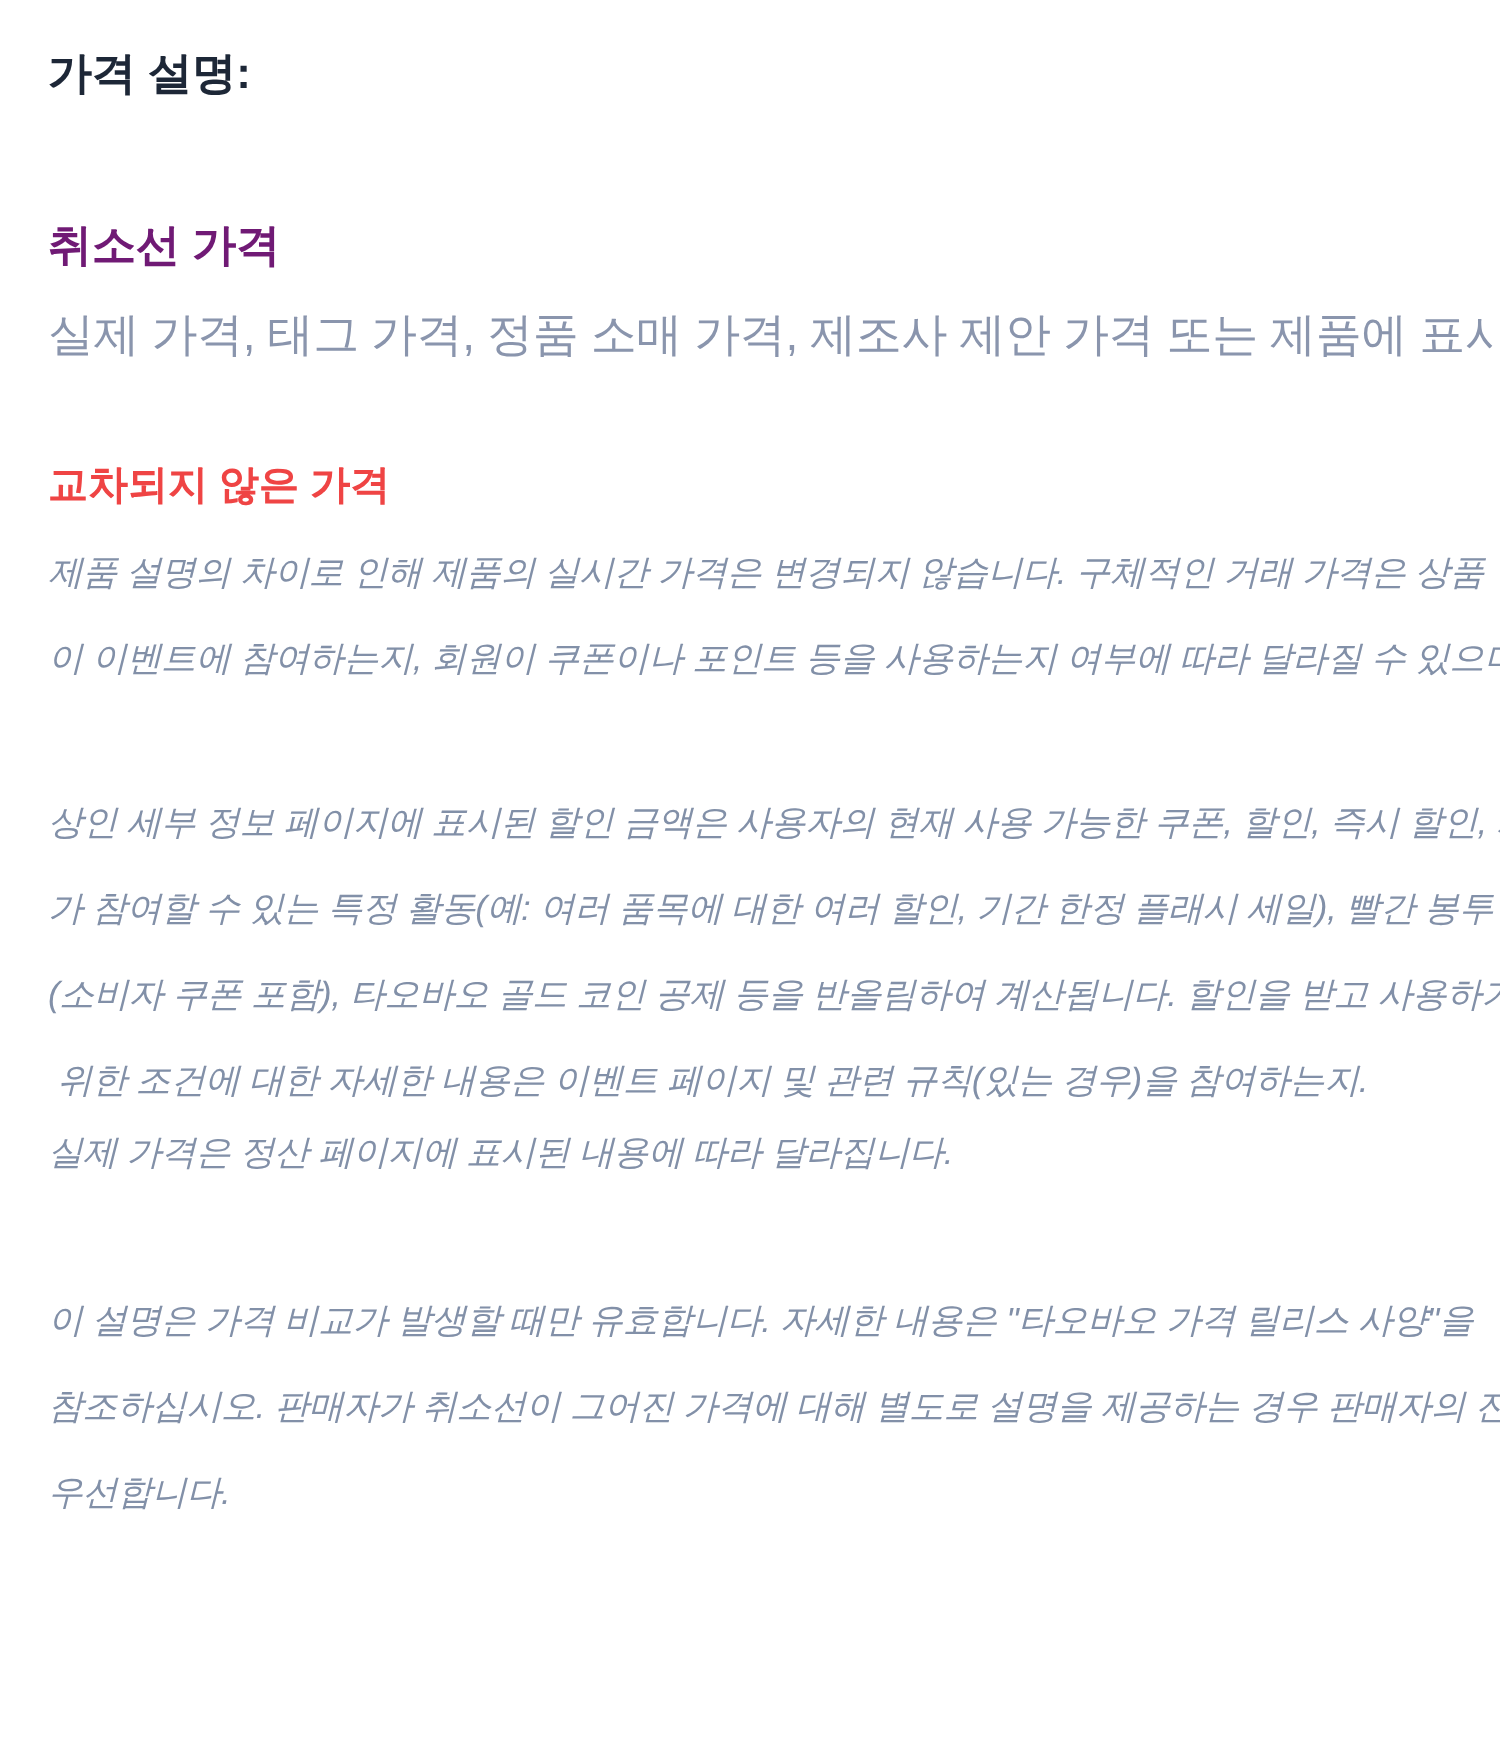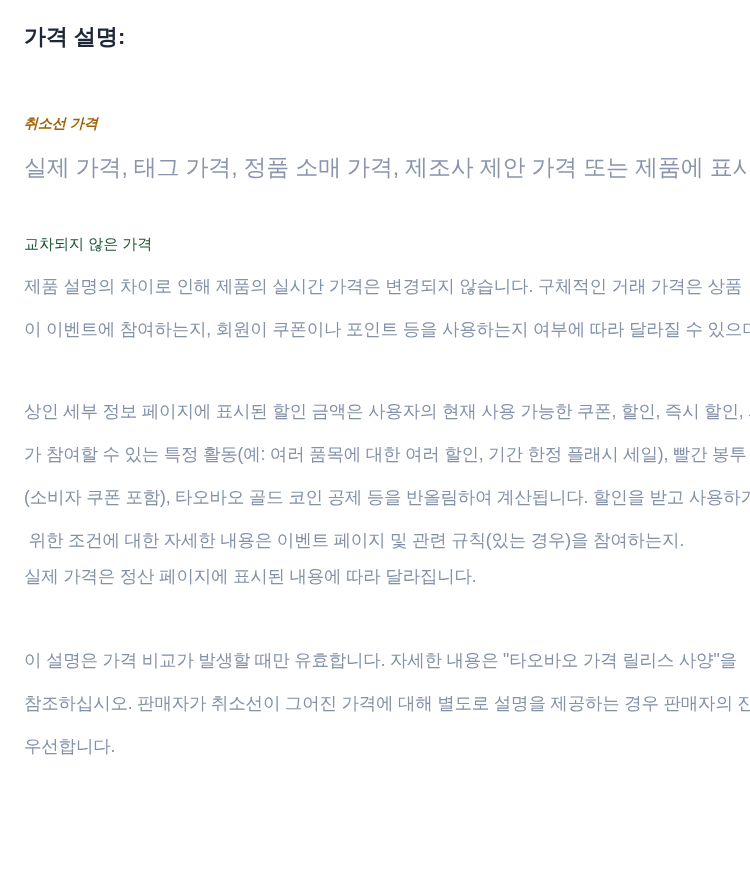--- a/index.html
+++ b/index.html
@@ -21,32 +21,31 @@
 
   .title {
     margin: 0;
     font-size: 22px;
     line-height: 26px;
     font-weight: 700;
     color: #1d2737;
   }
   .h-lg {
     margin: 60px 0 0 0;
-    font-size: 14px;
+    font-size: 22px;
     line-height: 26px;
     font-weight: 700;
-    color: #a16207;
-    font-style: italic;
+    color: #701a75;
   }
   .h-sm {
     margin: 44px 0 0 0;
-    font-size: 15px;
+    font-size: 20px;
     line-height: 19px;
-    font-weight: 400;
-    color: #14532d;
+    font-weight: 700;
+    color: #ef4444;
   }
 
   .para { margin: 0; }
   .para .line {
     white-space: pre;
     overflow: visible;
   }
 
   .para-lg { margin-top: 9px; }
   .para-lg .line {
@@ -56,20 +55,21 @@
     color: #8a95ad;
     letter-spacing: -0.2px;
   }
 
   .para-body .line {
     font-size: 17.5px;
     line-height: 43px;
     font-weight: 500;
     color: #8290a8;
     letter-spacing: -0.2px;
+    font-style: italic;
   }
   .p1 { margin-top: 12px; }
   .p2 { margin-top: 39px; }
   .p2 .line.tight { margin-top: -7px; }
   .p3 { margin-top: 41px; }
 
   .fade-overlay {
     position: absolute;
     left: 650px;
     top: 573px;

